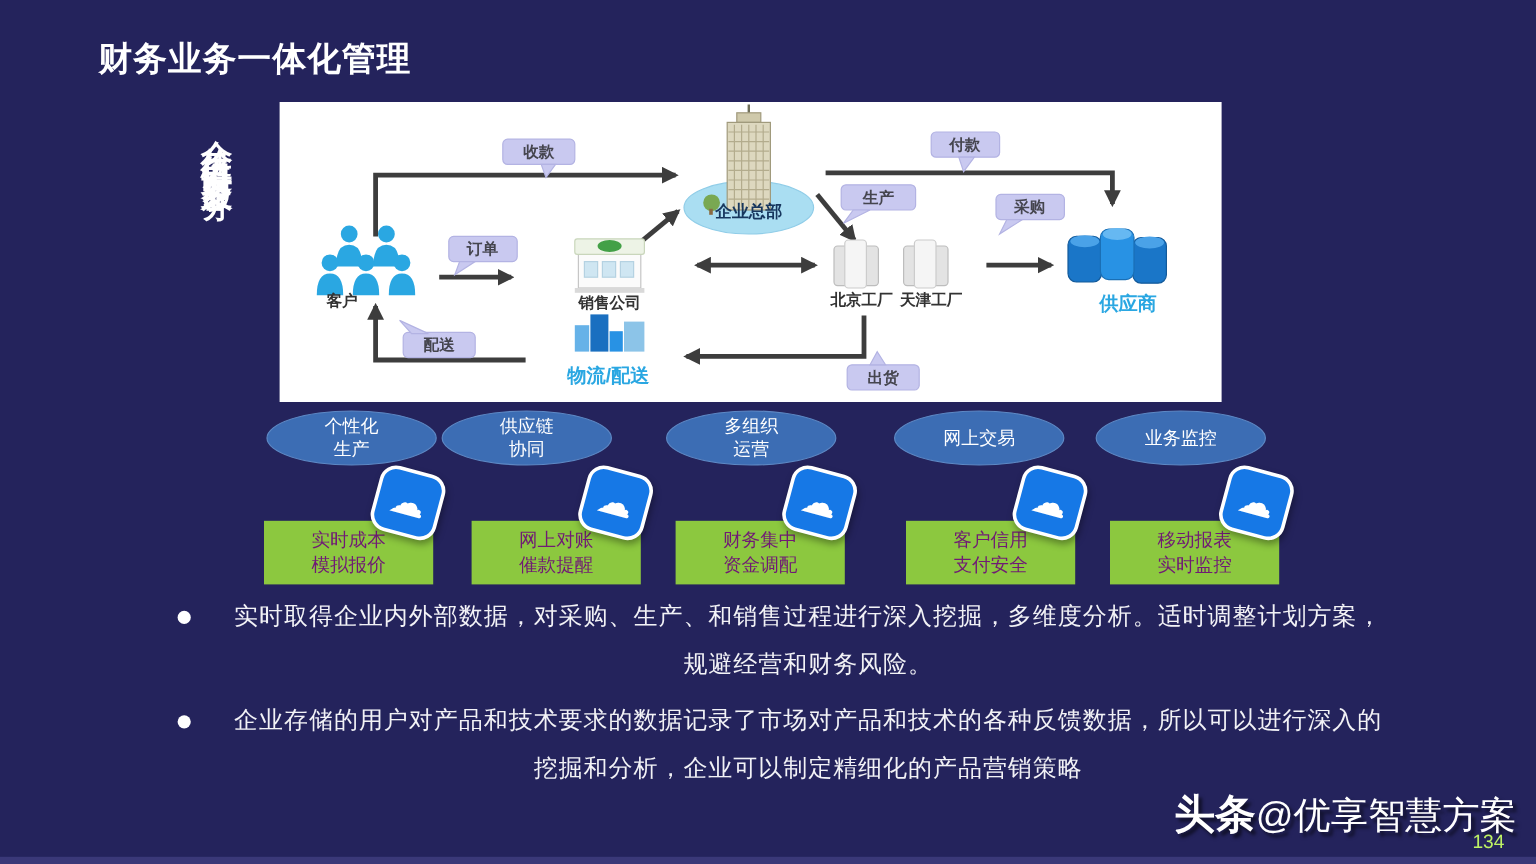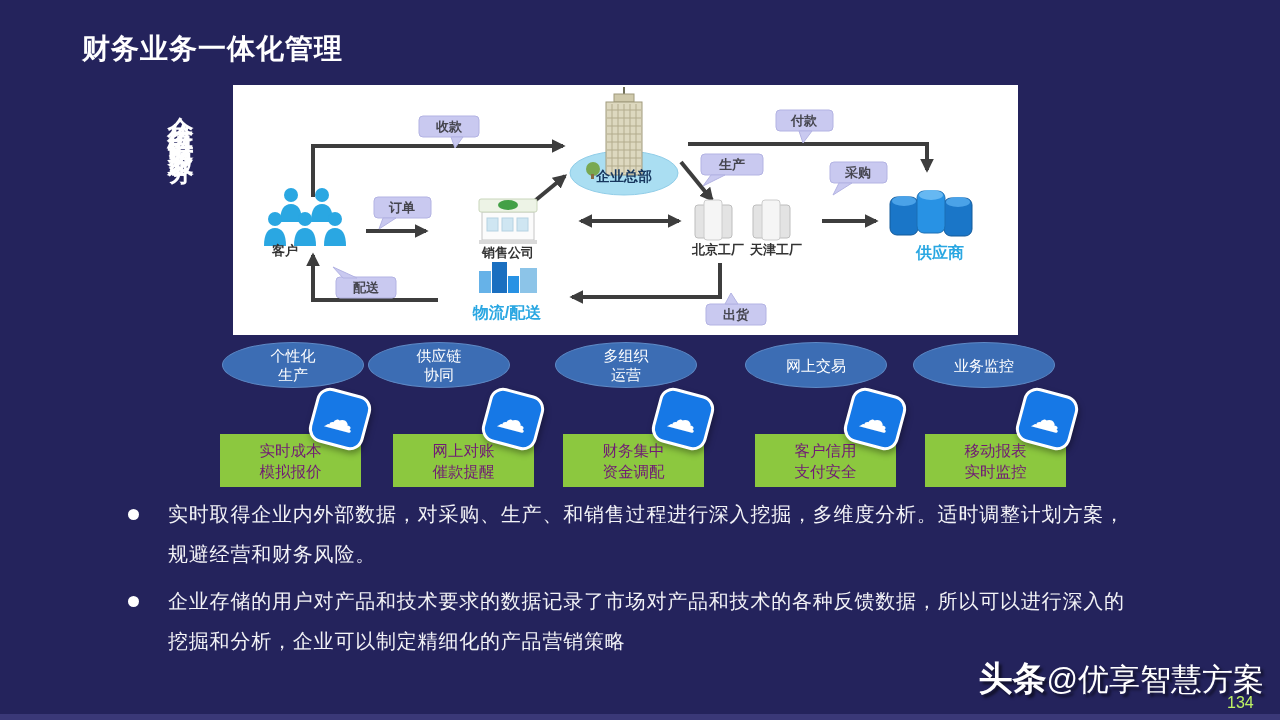--- a/index.html
+++ b/index.html
@@ -21,21 +21,21 @@
 
   .gbox { position:absolute; top:434px; width:141px; height:53px; background:#8cc83f; color:#701a75;
     display:flex; flex-direction:column; align-items:center; justify-content:center;
     font-size:15.5px; line-height:21px; text-align:center; z-index:2; }
 
   .cloud { position:absolute; top:391px; width:56px; height:56px; background:#1678e6;
     border:3px solid #ffffff; border-radius:14px; transform:rotate(15deg);
     box-shadow:2px 3px 6px rgba(0,0,0,0.35); display:flex; align-items:center; justify-content:center;
     color:#ffffff; font-size:30px; z-index:5; }
 
-  .bullets { position:absolute; left:124px; top:494px; width:1015px; list-style:none; }
+  .bullets { position:absolute; left:144px; top:494px; width:1015px; list-style:none;text-align:center; }
   .bullets li { position:relative; padding-left:44px; color:#f2f2f6; font-size:20px;
     line-height:40px; letter-spacing:0.8px; margin-bottom:7px; }
   .bullets li::before { content:""; position:absolute; left:4px; top:15px; width:11px; height:11px;
     border-radius:50%; background:#ffffff; }
 
   .footer { position:absolute; right:16px; top:656px; color:#ffffff; white-space:nowrap;
     text-shadow:3px 3px 3px rgba(0,0,0,0.6); }
   .footer .brand { font-size:34px; font-weight:900; margin-right:0; }
   .footer .handle { font-size:31px; font-weight:400; }
 

